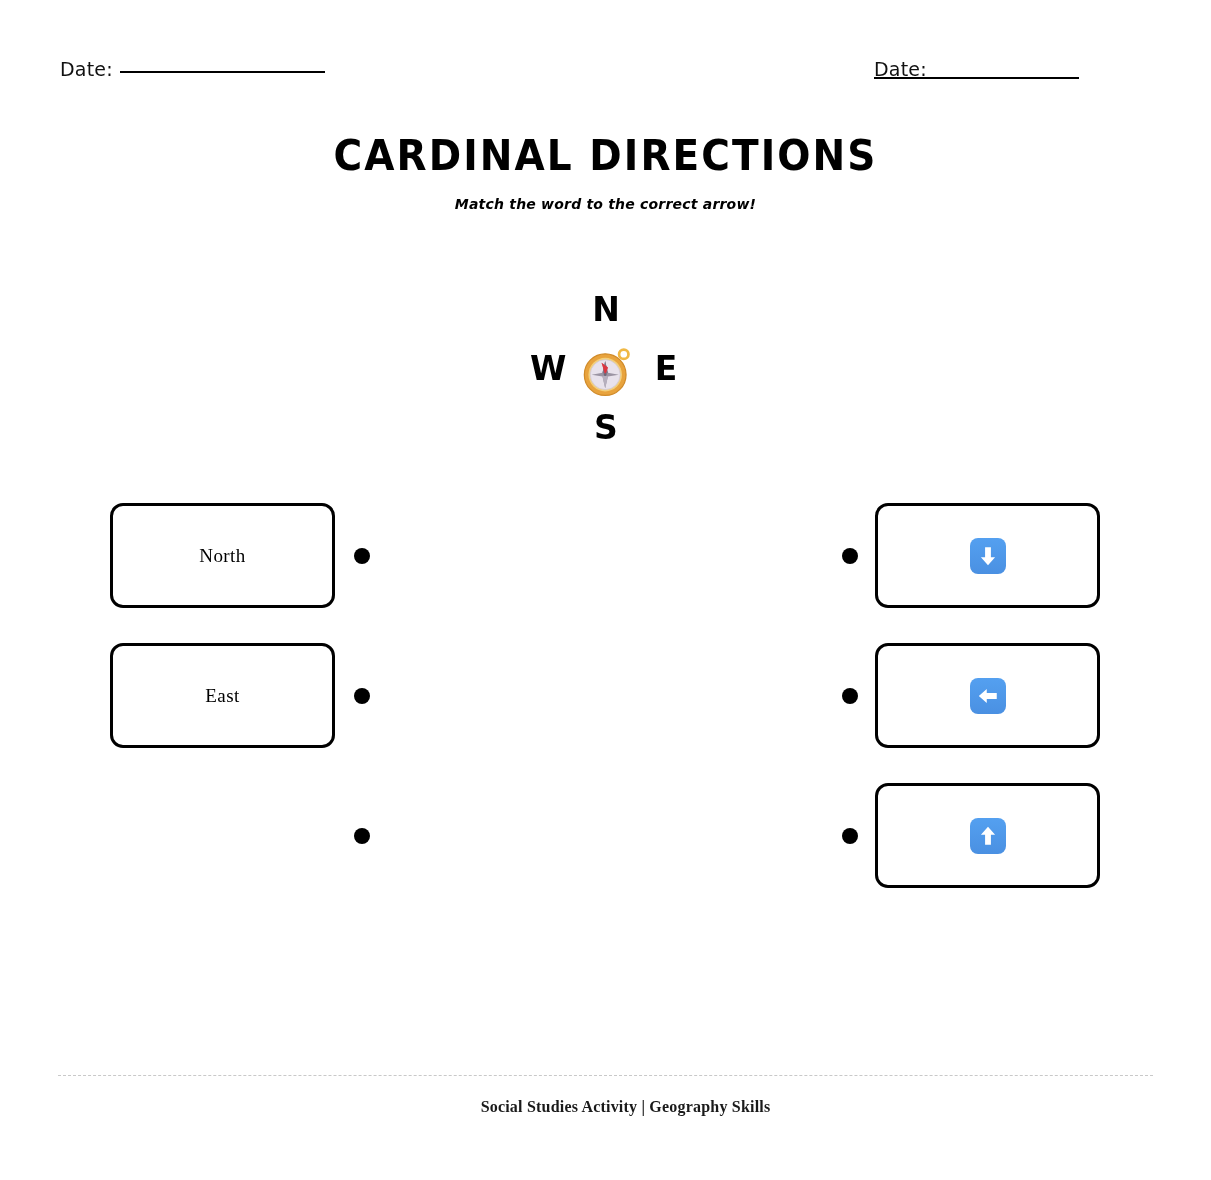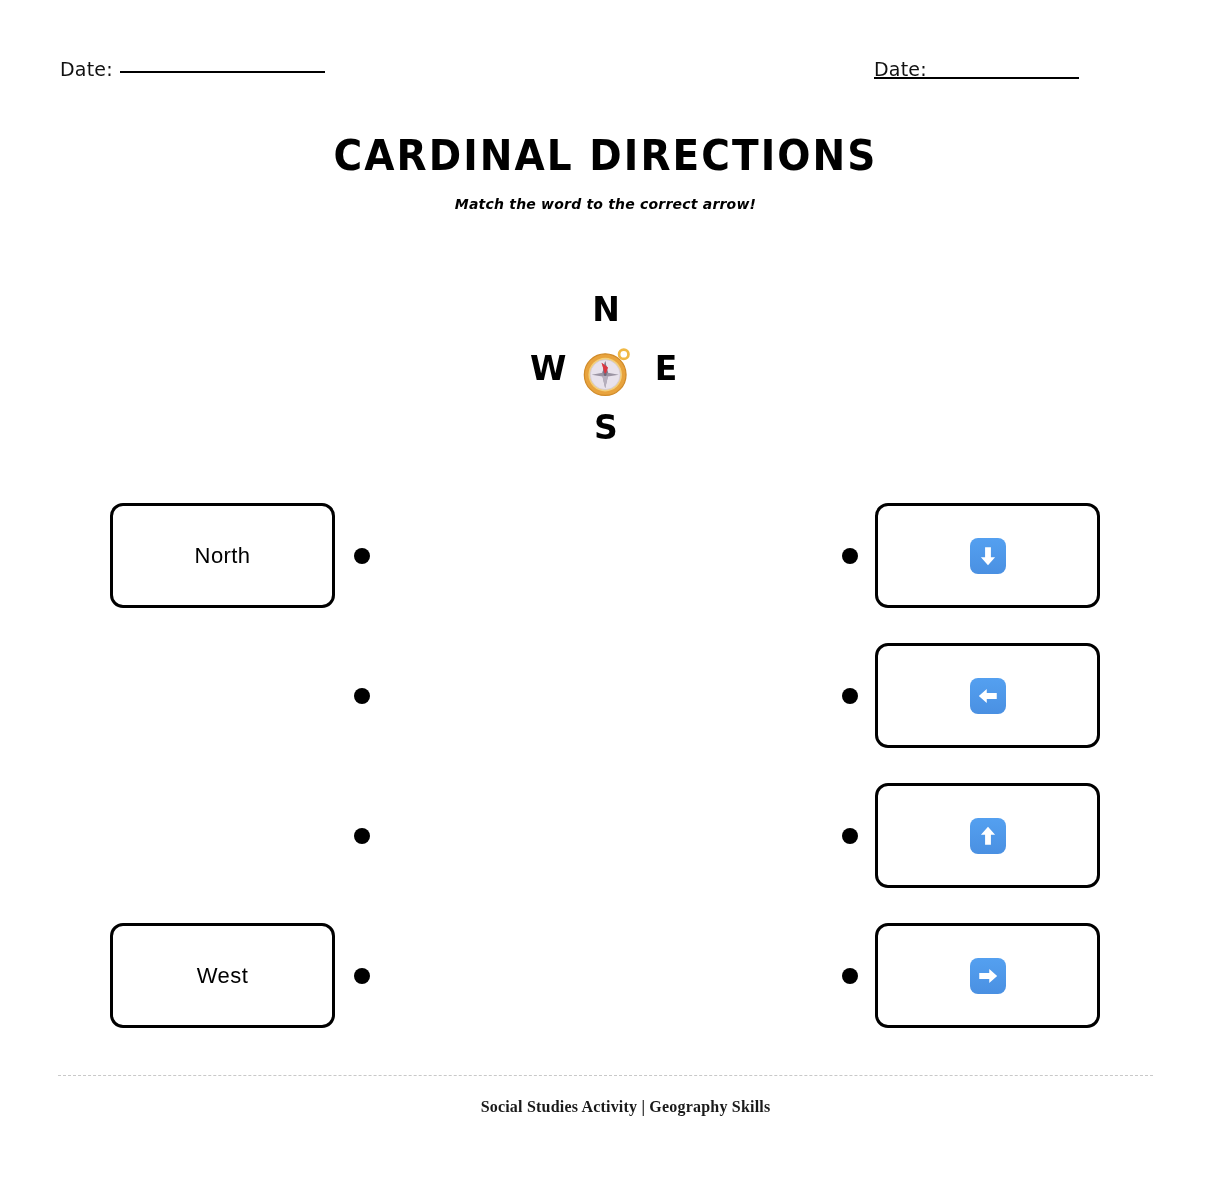--- a/index.html
+++ b/index.html
@@ -128,22 +128,22 @@
     background: #ffffff;
     box-sizing: content-box;
     display: flex;
     align-items: center;
     justify-content: center;
   }
   .word-box  { left: 110px; }
   .arrow-box { left: 875px; }
 
   .word-label {
-    font-family: Liberation Sans, sans-serif;
-    font-size: 22px;
+    font-family: Liberation Serif, serif;
+    font-size: 19px;
     font-weight: 400;
     color: #000000;
     letter-spacing: 0.4px;
   }
 
   .dot {
     position: absolute;
     top: 45px;
     width: 16px;
     height: 16px;
@@ -244,20 +244,23 @@
     <div class="arrow-box">
       <span class="arrow-emoji">
         <svg viewBox="0 0 36 36" width="30" height="30" aria-hidden="true">
           <path d="M18 29 L9.5 19.5 L14.5 19.5 L14.5 7.5 L21.5 7.5 L21.5 19.5 L26.5 19.5 Z" fill="#ffffff"></path>
         </svg>
       </span>
     </div>
   </div>
 
   <div class="match-row">
+    <div class="word-box">
+      <span class="word-label">East</span>
+    </div>
     <div class="dot dot-left"></div>
     <div class="dot dot-right"></div>
     <div class="arrow-box">
       <span class="arrow-emoji">
         <svg viewBox="0 0 36 36" width="30" height="30" aria-hidden="true">
           <path d="M7 18 L16.5 9.5 L16.5 14.5 L28.5 14.5 L28.5 21.5 L16.5 21.5 L16.5 26.5 Z" fill="#ffffff"></path>
         </svg>
       </span>
     </div>
   </div>
@@ -267,31 +270,17 @@
     <div class="dot dot-right"></div>
     <div class="arrow-box">
       <span class="arrow-emoji">
         <svg viewBox="0 0 36 36" width="30" height="30" aria-hidden="true">
           <path d="M18 7 L26.5 16.5 L21.5 16.5 L21.5 28.5 L14.5 28.5 L14.5 16.5 L9.5 16.5 Z" fill="#ffffff"></path>
         </svg>
       </span>
     </div>
   </div>
 
-  <div class="match-row">
-    <div class="word-box">
-      <span class="word-label">West</span>
-    </div>
-    <div class="dot dot-left"></div>
-    <div class="dot dot-right"></div>
-    <div class="arrow-box">
-      <span class="arrow-emoji">
-        <svg viewBox="0 0 36 36" width="30" height="30" aria-hidden="true">
-          <path d="M29 18 L19.5 26.5 L19.5 21.5 L7.5 21.5 L7.5 14.5 L19.5 14.5 L19.5 9.5 Z" fill="#ffffff"></path>
-        </svg>
-      </span>
-    </div>
-  </div>
 
 </div>
 
 <div class="footer-divider"></div>
 <div class="footer-text">Social Studies Activity | Geography Skills</div>
 
 </body></html>

